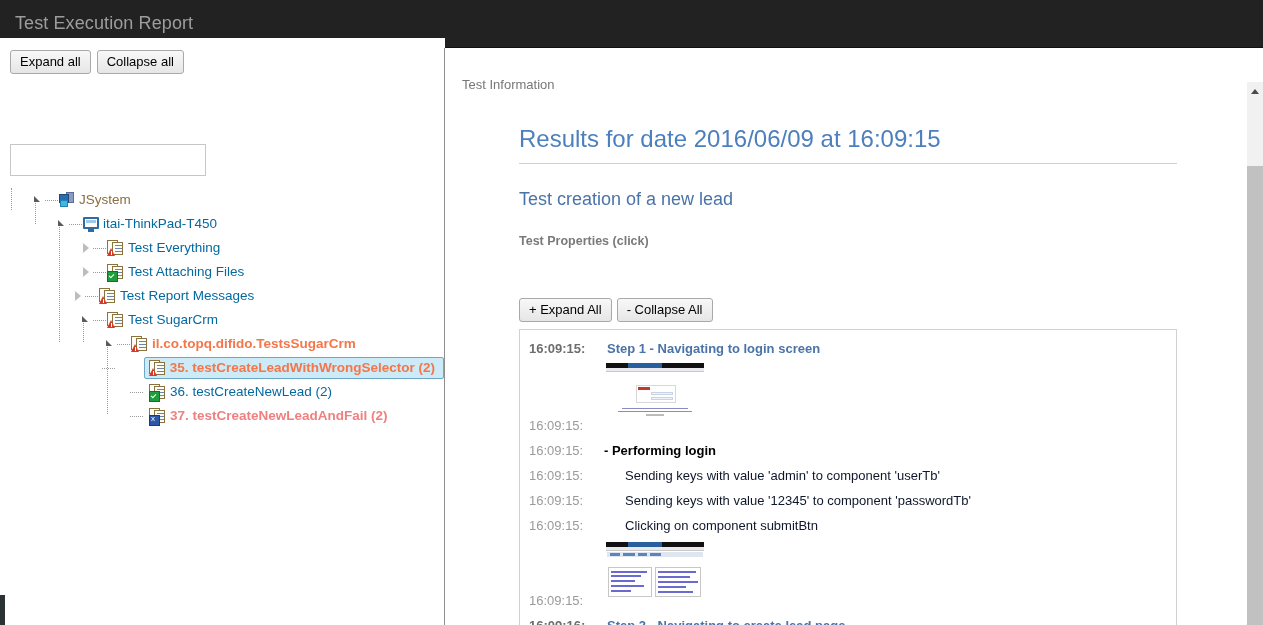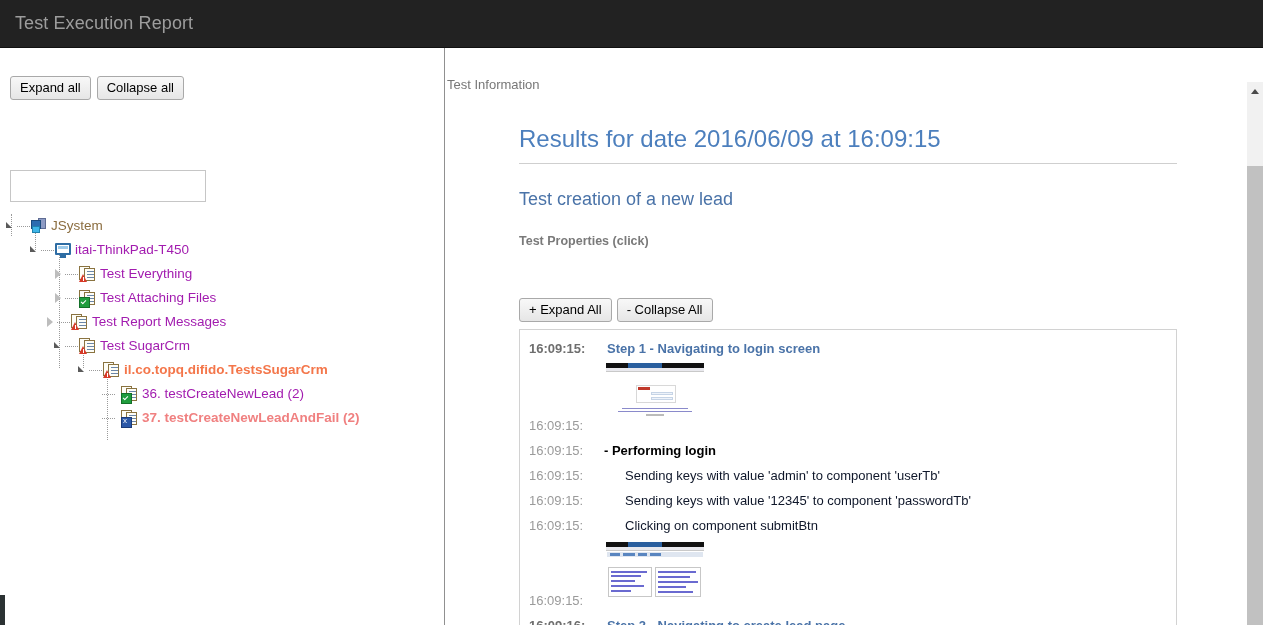--- a/index.html
+++ b/index.html
@@ -31,21 +31,21 @@
     display: flex; align-items: center;
   }
   .nav-link {
     color: #9d9d9d; font-size: 14px;
     padding: 0 15px; line-height: 48px;
     white-space: nowrap; cursor: pointer;
   }
 
   
   #left-panel {
-    position: absolute; left: 0; top: 64px;
+    position: absolute; left: 0; top: 38px;
     width: 445px; height: 421px;
     background: #fff;
     overflow: hidden;
   }
   #panel-divider {
     position: absolute; left: 444px; top: 48px;
     width: 1px; height: 577px;
     background: #909090;
   }
   #left-edge-bar {
@@ -84,35 +84,36 @@
   #tree {
     position: absolute; left: 0; top: 150px;
     width: 444px;
   }
   .tnode {
     position: relative;
     height: 24px;
     display: flex; align-items: center;
     white-space: nowrap;
     cursor: pointer;
+    margin-left: 28px;
   }
   .tnode .label {
     font-size: 13.5px;
     line-height: 24px;
     padding-left: 4px;
   }
   .tnode.sel {
     background: #cdeaf7;
     border: 1px solid #6ea8c8;
     border-radius: 2px;
     width: 305px;
     height: 22px;
   }
   .c-brown { color: #8b6d3f; }
-  .c-dark  { color: #a21caf; }
+  .c-dark  { color: #0369a1; }
   .c-orange{ color: #f4764a; font-weight: bold; }
   .c-red   { color: #f08080; font-weight: bold; }
 
   
   .guide {
     position: absolute;
     border-left: 1px dotted #9a9a9a;
   }
   .hdash {
     width: 13px;
@@ -195,21 +196,21 @@
   }
 
   
   #right-panel {
     position: absolute; left: 446px; top: 48px;
     width: 817px; height: 577px;
     background: #fff;
     overflow: hidden;
   }
   #test-info-label {
-    position: absolute; left: 1px; top: 29px;
+    position: absolute; left: 16px; top: 29px;
     font-size: 13px; color: #777777;
   }
   #content {
     position: absolute; left: 73px; top: 76px;
     width: 660px;
   }
   #results-title {
     font-size: 24px; color: #4c7fbd;
     font-weight: normal;
     line-height: 30px;
@@ -424,20 +425,35 @@
           <span class="p2">
             <i class="l1"></i>
             <i class="l2"></i>
             <i class="l3"></i>
           </span>
         <span class="badge badge-fail"></span>
       </span>
       <span class="label c-orange">il.co.topq.difido.TestsSugarCrm</span>
     </div>
 
+    <div style="display:flex; align-items:center; padding-left:102px; height:24px;">
+      <span class="hdash"></span>
+      <div class="tnode sel" style="padding-left:4px;">
+        <span class="icon ico-report">
+          <span class="p1"></span>
+            <span class="p2">
+              <i class="l1"></i>
+              <i class="l2"></i>
+              <i class="l3"></i>
+            </span>
+          <span class="badge badge-fail"></span>
+        </span>
+        <span class="label c-orange">35. testCreateLeadWithWrongSelector (2)</span>
+      </div>
+    </div>
 
     <div class="tnode" style="padding-left:102px;">
       <span class="hdash"></span>
       <span class="icon ico-report" style="margin-left:5px;">
         <span class="p1"></span>
           <span class="p2">
             <i class="l1"></i>
             <i class="l2"></i>
             <i class="l3"></i>
           </span>

